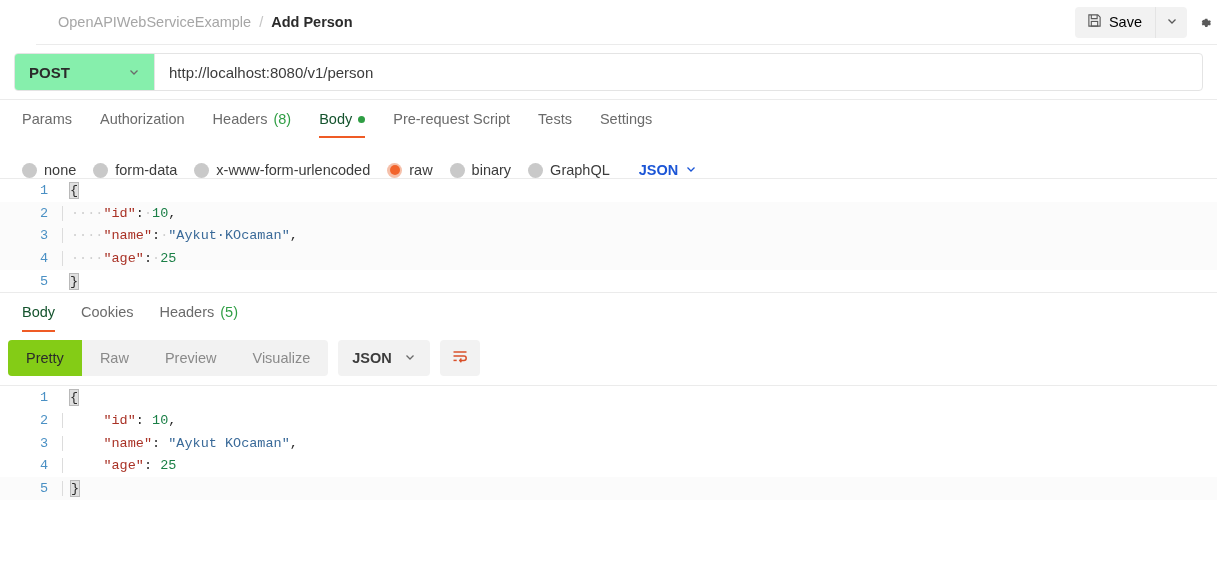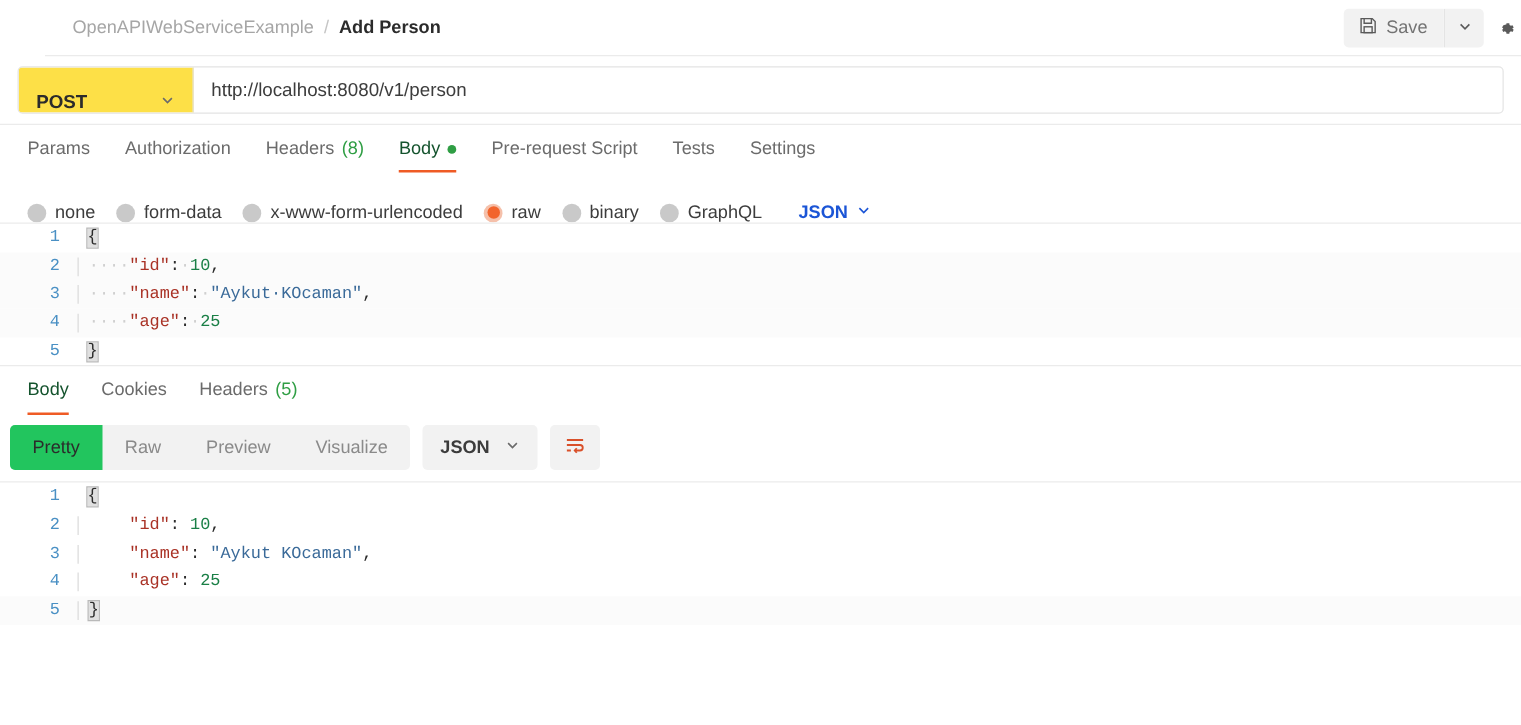--- a/index.html
+++ b/index.html
@@ -29,21 +29,21 @@
 
   .header-right { display: flex; align-items: center; height: 45px; padding-right: 4px; }
   .save-group { display: flex; align-items: stretch; height: 31px; }
   .save-btn {
     display: flex; align-items: center; gap: 7px;
     background: #f2f2f2;
     border: none;
     border-radius: 4px 0 0 4px;
     padding: 0 13px 0 12px;
     font-size: 14.5px;
-    color: #737373;
+    color: #000000;
     font-family: "Liberation Sans", sans-serif;
     cursor: pointer;
   }
   .save-caret {
     width: 32px;
     background: #f2f2f2;
     border: none;
     border-left: 1px solid #e4e4e4;
     border-radius: 0 4px 4px 0;
     display: flex; align-items: center; justify-content: center;
@@ -68,23 +68,23 @@
   .url-inner {
     display: flex; align-items: stretch;
     height: 38px;
     width: 100%;
     border: 1px solid #e4e4e4;
     border-radius: 4px;
     overflow: hidden;
     background: #fff;
   }
   .method {
-    display: flex; align-items: flex-end; justify-content: space-between;
+    display: flex; align-items: center; justify-content: space-between;
     width: 140px;
-    background: #fde047;
+    background: #86efac;
     border-right: 1px solid #e4e4e4;
     padding: 0 14px;
     font-size: 15px;
     font-weight: bold;
     color: #2b2b2b;
     cursor: pointer;
   }
   .url-input {
     flex: 1;
     border: none; outline: none;
@@ -233,21 +233,21 @@
     height: 36px;
     overflow: hidden;
   }
   .seg {
     display: flex; align-items: center; justify-content: center;
     padding: 0 18px;
     font-size: 14.5px;
     color: #8a8a8a;
     cursor: pointer;
   }
-  .seg.active { background: #22c55e; color: #2b2b2b; }
+  .seg.active { background: #84cc16; color: #2b2b2b; }
   .fmt-select {
     display: flex; align-items: center; gap: 12px;
     background: #f2f2f2;
     border-radius: 4px;
     height: 36px;
     padding: 0 14px;
     font-size: 14.5px;
     font-weight: bold;
     color: #3c3c3c;
     cursor: pointer;

